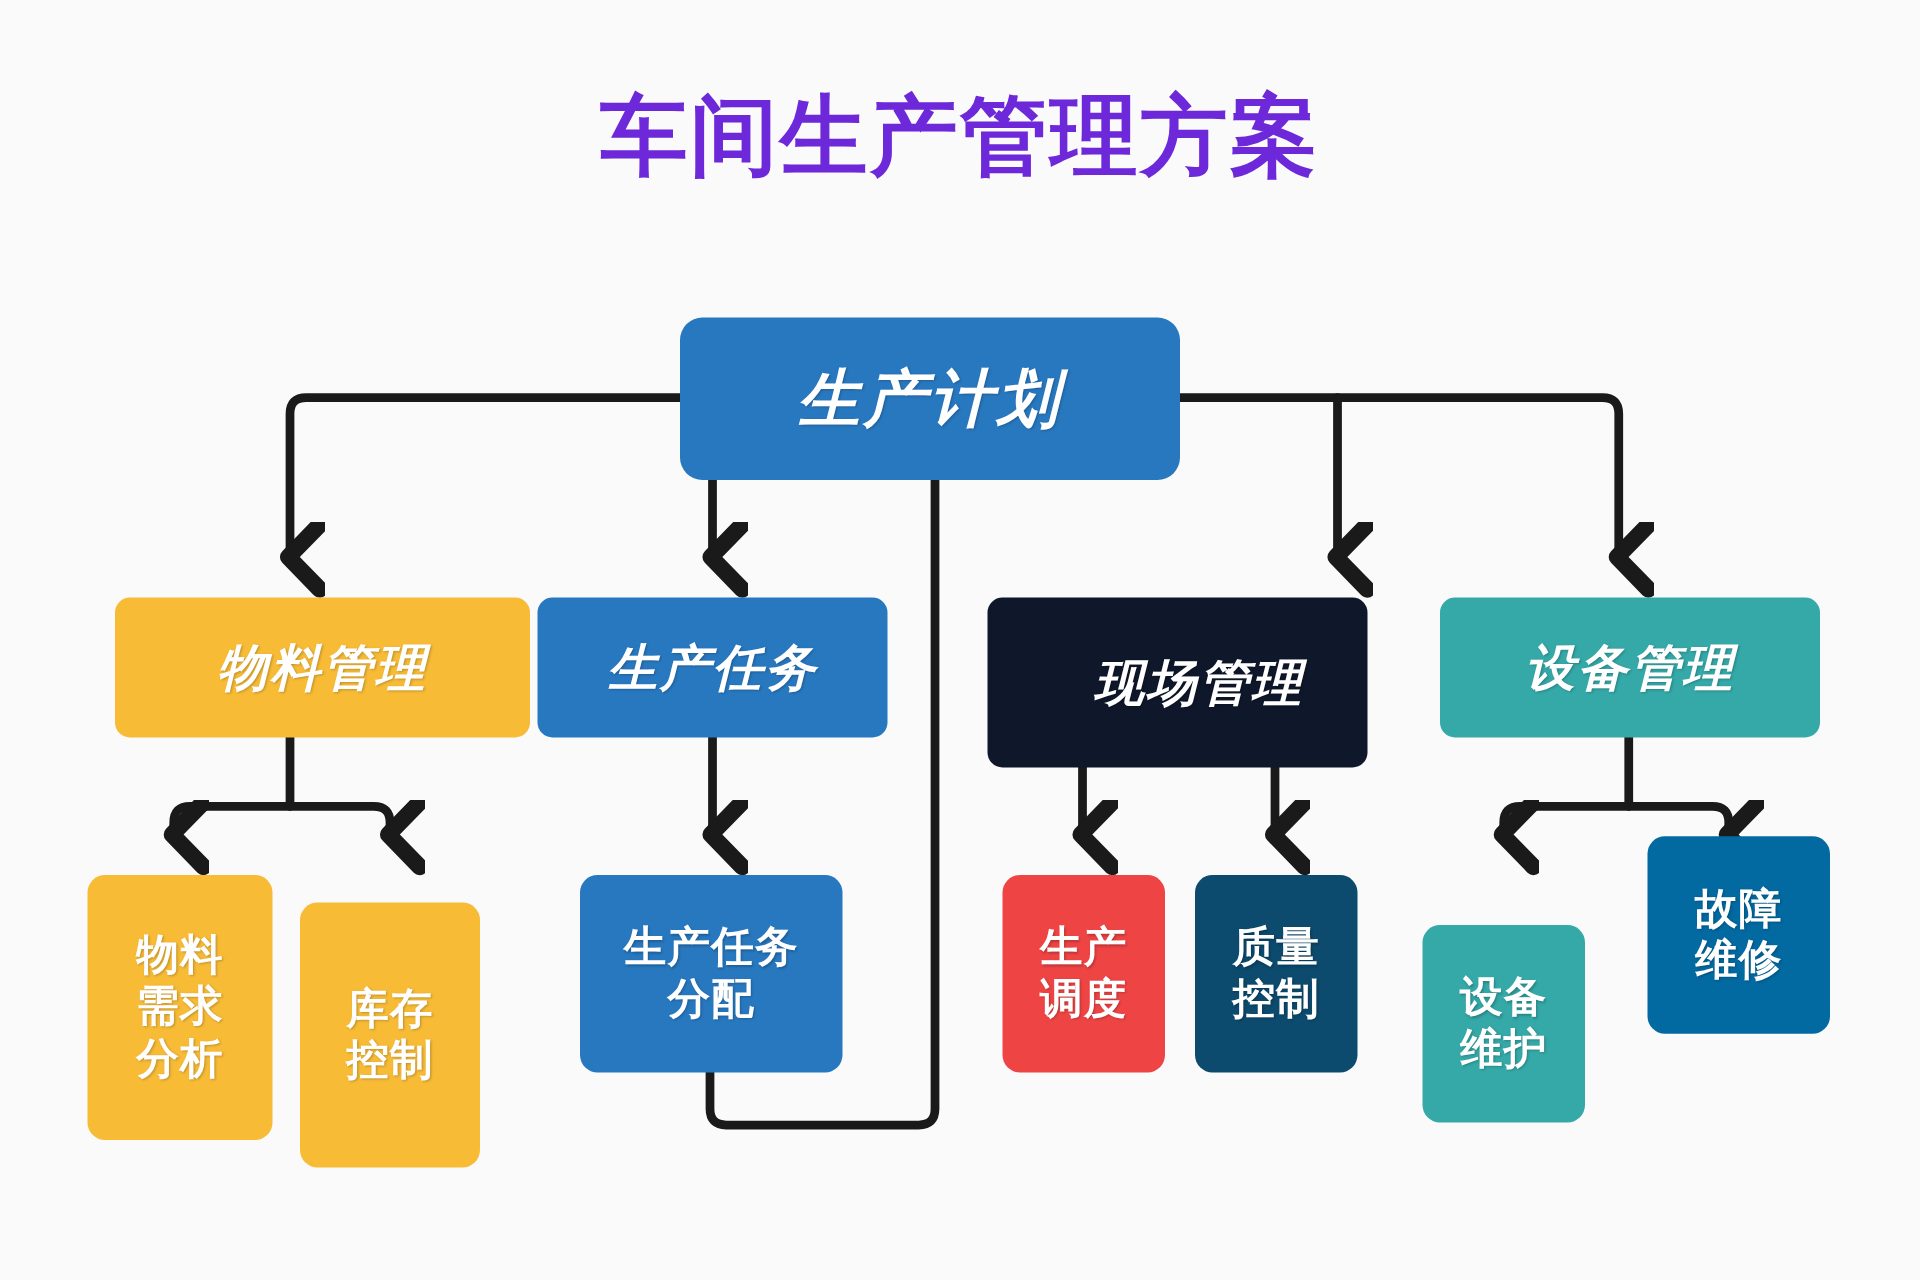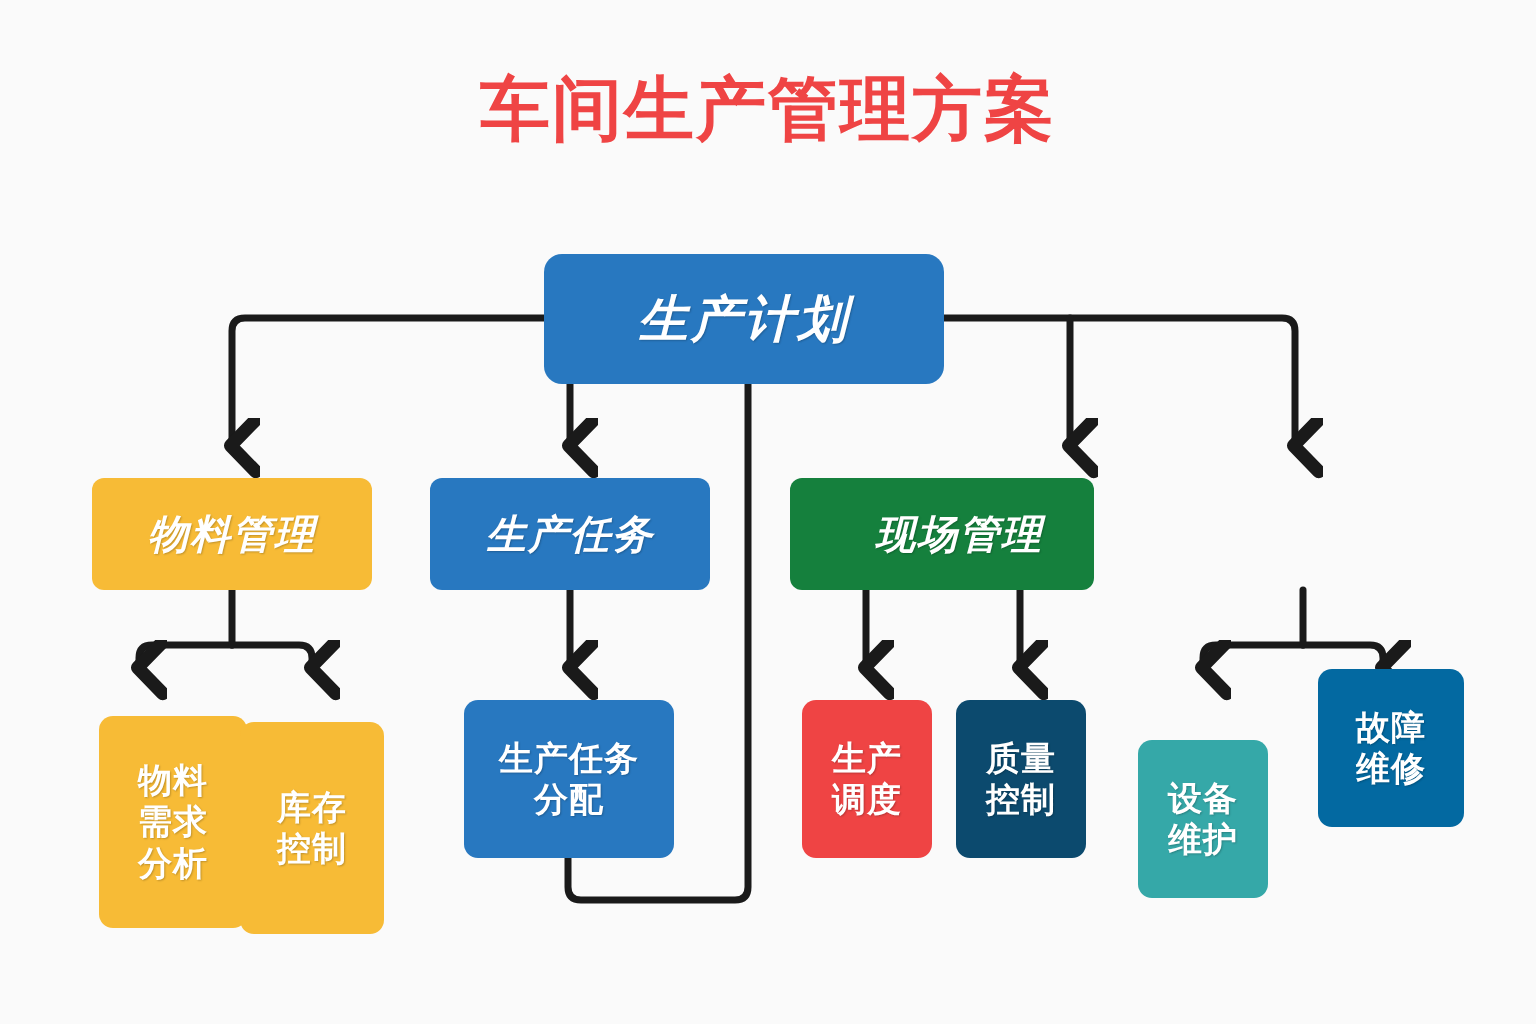--- a/index.html
+++ b/index.html
@@ -26,21 +26,21 @@
     pointer-events: none;
   }
   .title {
     position: absolute;
     left: 0;
     top: 74px;
     width: 1536px;
     text-align: center;
     font-size: 70px;
     font-weight: bold;
-    color: #ef4444;
+    color: #6d28d9;
     letter-spacing: 2px;
     line-height: 1.0;
   }
   .node {
     position: absolute;
     display: flex;
     align-items: center;
     justify-content: center;
     text-align: center;
     color: #ffffff;
@@ -105,34 +105,37 @@
       <path d="M 1303,645 L 1370,645 Q 1383,645 1383,658 L 1383,662" marker-end="url(#arrowhead)"></path>
 
       <path d="M 568,858 L 568,887 Q 568,900 581,900 L 735,900 Q 748,900 748,887 L 748,384"></path>
     </g>
   </svg>
 
   <div class="node node-root" style="left:544px; top:254px; width:400px; height:130px; background:#2878c0;">
     <span class="txt">生产计划</span>
   </div>
 
-  <div class="node node-l2" style="left:92px; top:478px; width:280px; height:112px; background:#f7bb36;align-items:center;">
+  <div class="node node-l2" style="left:92px; top:478px; width:332px; height:112px; background:#f7bb36;align-items:center;">
     <span class="txt">物料管理</span>
   </div>
 
   <div class="node node-l2" style="left:430px; top:478px; width:280px; height:112px; background:#2878c0;">
     <span class="txt">生产任务</span>
   </div>
 
-  <div class="node node-l2" style="left:790px; top:478px; width:304px; height:112px; background:#15803d;padding-left:34px;">
+  <div class="node node-l2" style="left:790px; top:478px; width:304px; height:136px; background:#0f172a;padding-left:34px;">
     <span class="txt">现场管理</span>
   </div>
 
+  <div class="node node-l2" style="left:1152px; top:478px; width:304px; height:112px; background:#35a8a8;">
+    <span class="txt">设备管理</span>
+  </div>
 
-  <div class="node node-l3" style="left:70px; top:716px; width:148px; height:212px; background:#f7bb36;margin-left:29px;">
+  <div class="node node-l3" style="left:70px; top:700px; width:148px; height:212px; background:#f7bb36;">
     <span class="txt">物料
 需求
 分析</span>
   </div>
 
   <div class="node node-l3" style="left:240px; top:700px; width:144px; height:212px; background:#f7bb36;margin-top:22px;">
     <span class="txt">库存
 控制</span>
   </div>
 

